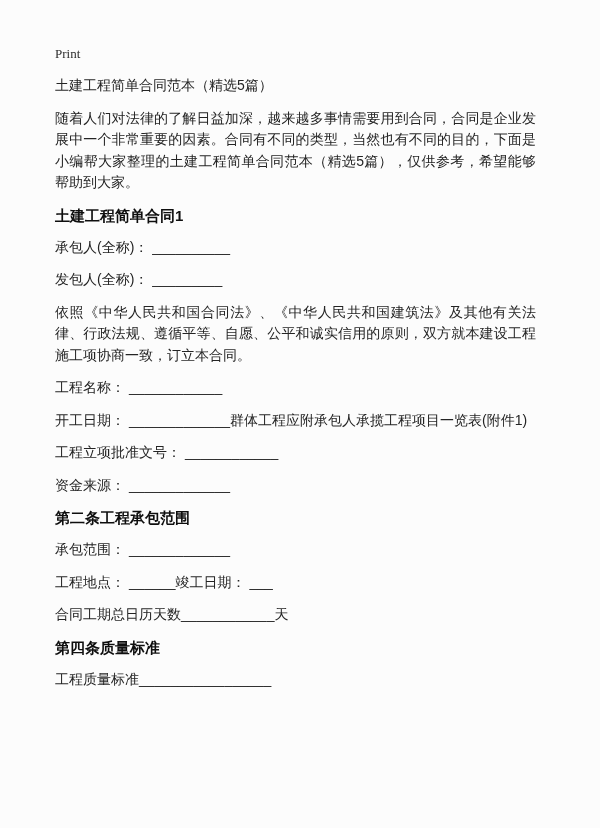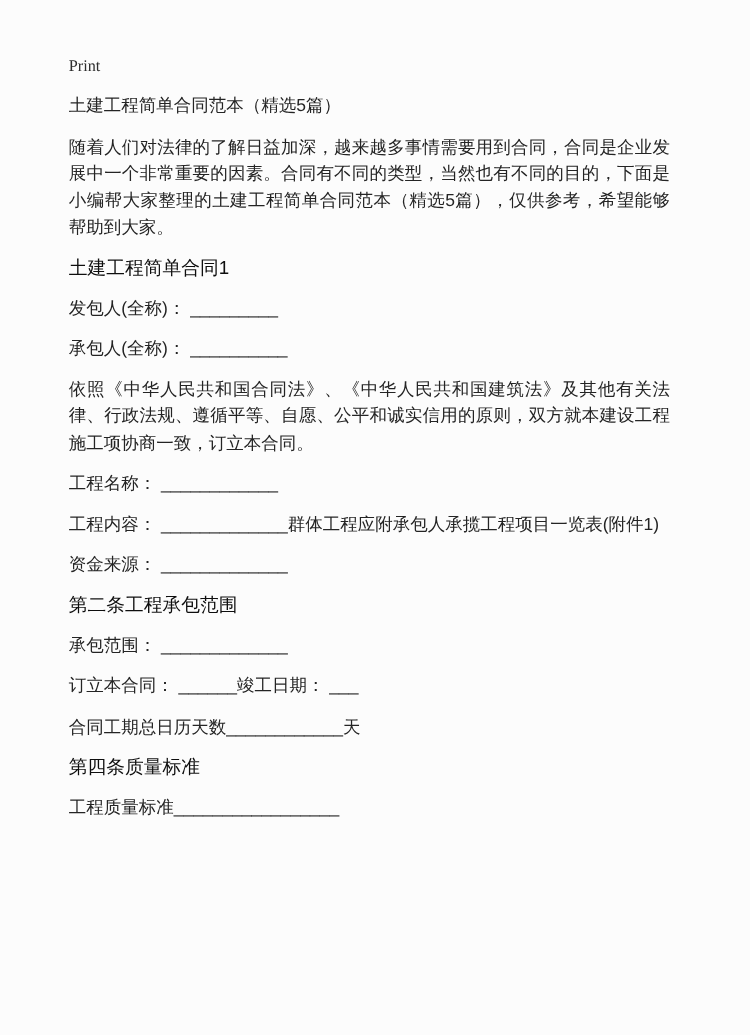--- a/index.html
+++ b/index.html
@@ -35,21 +35,21 @@
   }
   .para, .field-line {
     font-size: 14px;
     line-height: 21.5px;
     margin: 0 15px 11px 0;
     text-align: justify;
   }
   .field-line { white-space: nowrap; }
   .sec-heading {
     font-size: 15px;
-    font-weight: normal;
+    font-weight: bold;
     color: #0e0e0e;
     line-height: 21px;
     margin: 0 0 11px 0;
   }
   .subtitle { font-weight: normal; }
 </style>
 </head>
 <body>
 
 <div class="page">
@@ -57,41 +57,42 @@
 
 
   <div class="content">
 
     <p class="para subtitle">土建工程简单合同范本（精选5篇）</p>
 
     <p class="para">随着人们对法律的了解日益加深，越来越多事情需要用到合同，合同是企业发展中一个非常重要的因素。合同有不同的类型，当然也有不同的目的，下面是小编帮大家整理的土建工程简单合同范本（精选5篇），仅供参考，希望能够帮助到大家。</p>
 
     <h2 class="sec-heading">土建工程简单合同1</h2>
 
+    <p class="field-line">承包人(全称)： __________</p>
+
     <p class="field-line">发包人(全称)： _________</p>
-
-    <p class="field-line">承包人(全称)： __________</p>
 
     <p class="para">依照《中华人民共和国合同法》、《中华人民共和国建筑法》及其他有关法律、行政法规、遵循平等、自愿、公平和诚实信用的原则，双方就本建设工程施工项协商一致，订立本合同。</p>
 
 
     <p class="field-line">工程名称： ____________</p>
 
 
-    <p class="field-line">工程内容： _____________群体工程应附承包人承揽工程项目一览表(附件1)</p>
+    <p class="field-line">开工日期： _____________群体工程应附承包人承揽工程项目一览表(附件1)</p>
 
+    <p class="field-line">工程立项批准文号： ____________</p>
 
     <p class="field-line">资金来源： _____________</p>
 
     <h2 class="sec-heading">第二条工程承包范围</h2>
 
     <p class="field-line">承包范围： _____________</p>
 
 
-    <p class="field-line">订立本合同： ______竣工日期： ___</p>
+    <p class="field-line">工程地点： ______竣工日期： ___</p>
 
     <p class="field-line">合同工期总日历天数____________天</p>
 
     <h2 class="sec-heading">第四条质量标准</h2>
 
     <p class="field-line">工程质量标准_________________</p>
 
   </div>
 </div>
 

